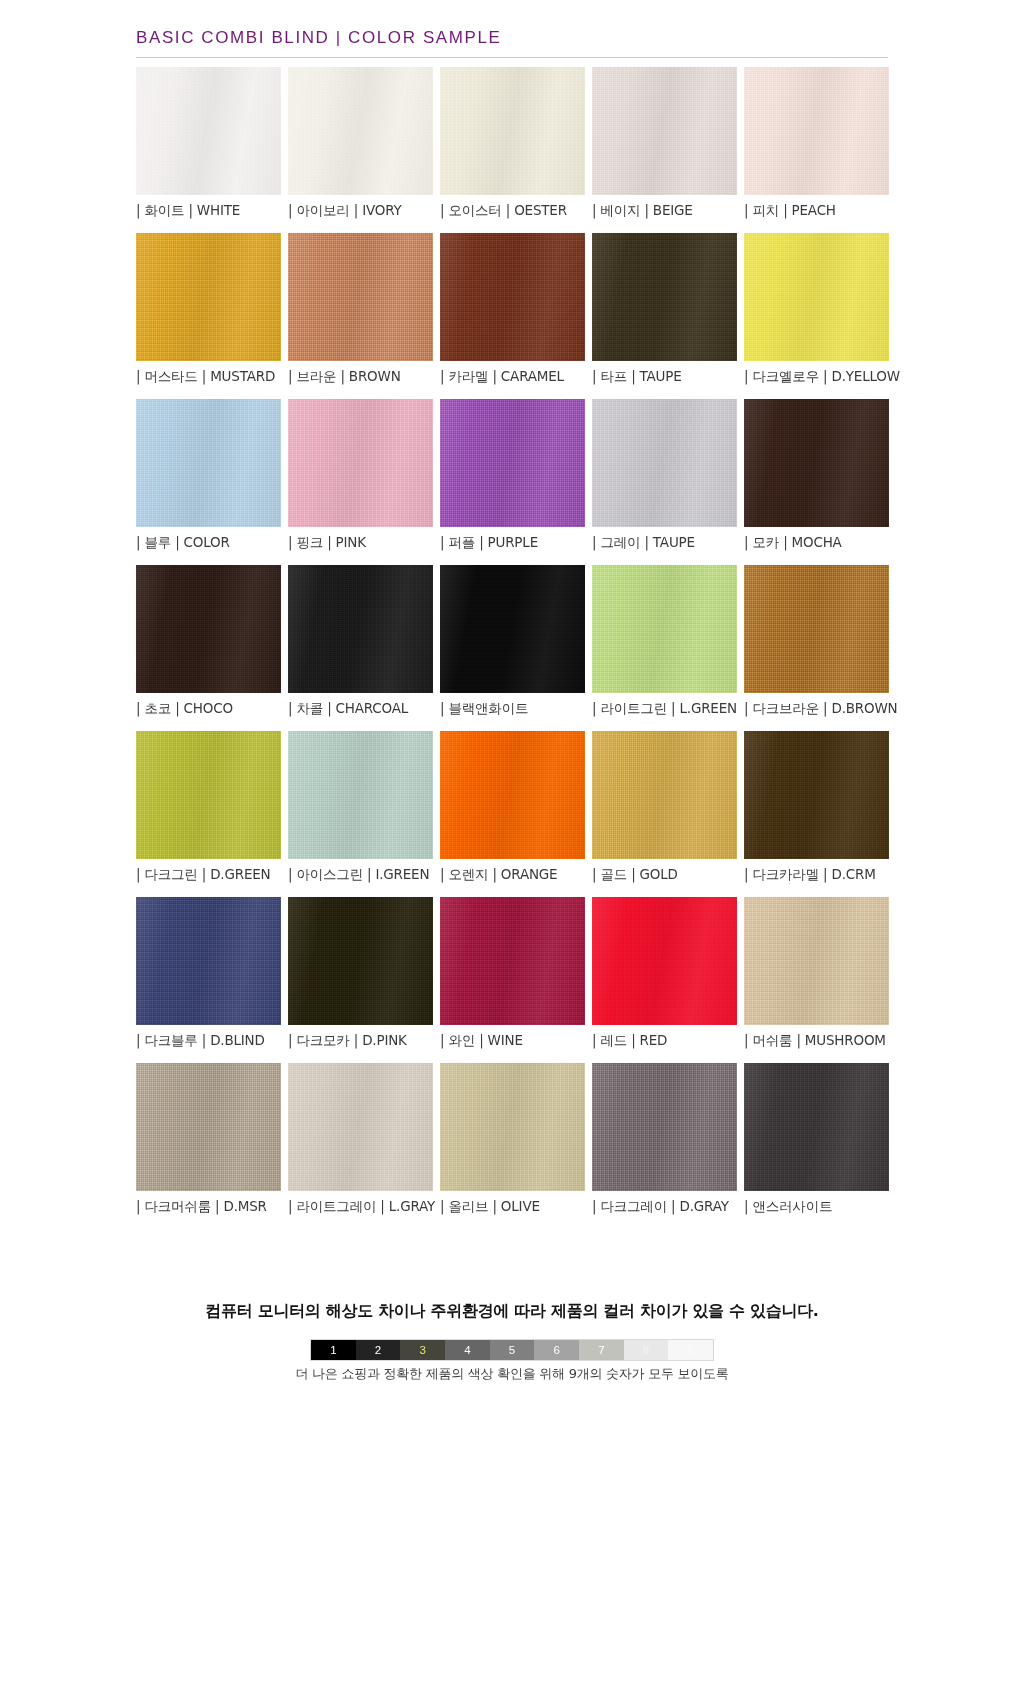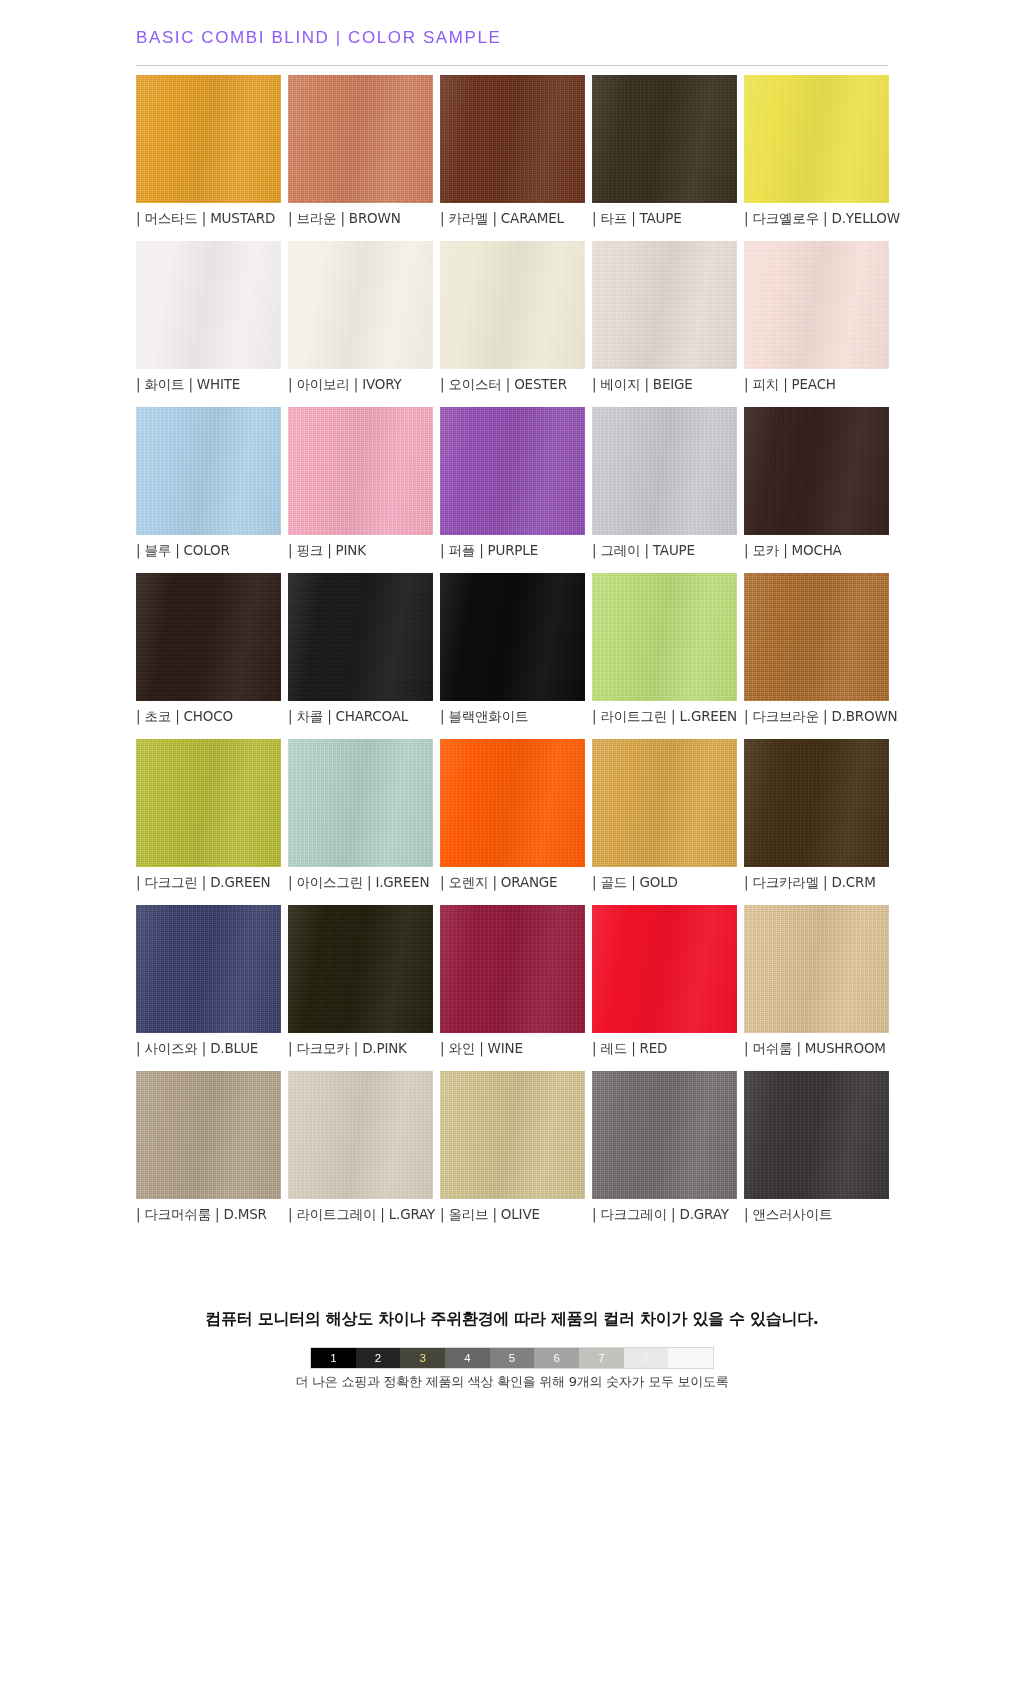--- a/index.html
+++ b/index.html
@@ -23,23 +23,23 @@
 
   
   .header {
     margin: 0 auto;
     width: 752px;
     padding-top: 28px;
   }
   .header-title {
     font-size: 17px;
     letter-spacing: 1.6px;
-    color: #8b5cf6;
+    color: #701a75;
     font-weight: 400;
-    padding-bottom: 17px;
+    padding-bottom: 9px;
     border-bottom: 1px solid #c9c9c9;
     white-space: nowrap;
   }
 
   
   .grid {
     margin: 0 auto;
     width: 752px;
     padding-top: 9px;
   }
@@ -141,20 +141,57 @@
 
 <div class="page">
 
   <div class="header">
     <div class="header-title">BASIC COMBI BLIND | COLOR SAMPLE</div>
   </div>
 
   <div class="grid">
       <div class="row">
         <div class="cell">
+          <div class="swatch" style="background: rgb(243, 239, 238);">
+            <div class="weave"></div>
+            <div class="sheen"></div>
+          </div>
+          <div class="label">| 화이트 | WHITE</div>
+        </div>
+        <div class="cell">
+          <div class="swatch" style="background: rgb(243, 240, 228);">
+            <div class="weave"></div>
+            <div class="sheen"></div>
+          </div>
+          <div class="label">| 아이보리 | IVORY</div>
+        </div>
+        <div class="cell">
+          <div class="swatch" style="background: rgb(238, 233, 212);">
+            <div class="weave"></div>
+            <div class="sheen"></div>
+          </div>
+          <div class="label">| 오이스터 | OESTER</div>
+        </div>
+        <div class="cell">
+          <div class="swatch" style="background: rgb(228, 216, 210);">
+            <div class="weave"></div>
+            <div class="sheen"></div>
+          </div>
+          <div class="label">| 베이지 | BEIGE</div>
+        </div>
+        <div class="cell">
+          <div class="swatch" style="background: rgb(245, 221, 214);">
+            <div class="weave"></div>
+            <div class="sheen"></div>
+          </div>
+          <div class="label">| 피치 | PEACH</div>
+        </div>
+      </div>
+      <div class="row">
+        <div class="cell">
           <div class="swatch" style="background: rgb(224, 154, 44);">
             <div class="weave"></div>
             <div class="sheen"></div>
           </div>
           <div class="label">| 머스타드 | MUSTARD</div>
         </div>
         <div class="cell">
           <div class="swatch" style="background: rgb(201, 122, 92);">
             <div class="weave"></div>
             <div class="sheen"></div>
@@ -178,57 +215,20 @@
         <div class="cell">
           <div class="swatch" style="background: rgb(236, 224, 74);">
             <div class="weave"></div>
             <div class="sheen"></div>
           </div>
           <div class="label">| 다크옐로우 | D.YELLOW</div>
         </div>
       </div>
       <div class="row">
         <div class="cell">
-          <div class="swatch" style="background: rgb(243, 239, 238);">
-            <div class="weave"></div>
-            <div class="sheen"></div>
-          </div>
-          <div class="label">| 화이트 | WHITE</div>
-        </div>
-        <div class="cell">
-          <div class="swatch" style="background: rgb(243, 240, 228);">
-            <div class="weave"></div>
-            <div class="sheen"></div>
-          </div>
-          <div class="label">| 아이보리 | IVORY</div>
-        </div>
-        <div class="cell">
-          <div class="swatch" style="background: rgb(238, 233, 212);">
-            <div class="weave"></div>
-            <div class="sheen"></div>
-          </div>
-          <div class="label">| 오이스터 | OESTER</div>
-        </div>
-        <div class="cell">
-          <div class="swatch" style="background: rgb(228, 216, 210);">
-            <div class="weave"></div>
-            <div class="sheen"></div>
-          </div>
-          <div class="label">| 베이지 | BEIGE</div>
-        </div>
-        <div class="cell">
-          <div class="swatch" style="background: rgb(245, 221, 214);">
-            <div class="weave"></div>
-            <div class="sheen"></div>
-          </div>
-          <div class="label">| 피치 | PEACH</div>
-        </div>
-      </div>
-      <div class="row">
-        <div class="cell">
           <div class="swatch" style="background: rgb(169, 205, 230);">
             <div class="weave"></div>
             <div class="sheen"></div>
           </div>
           <div class="label">| 블루 | COLOR</div>
         </div>
         <div class="cell">
           <div class="swatch" style="background: rgb(240, 165, 187);">
             <div class="weave"></div>
             <div class="sheen"></div>
@@ -330,21 +330,21 @@
           </div>
           <div class="label">| 다크카라멜 | D.CRM</div>
         </div>
       </div>
       <div class="row">
         <div class="cell">
           <div class="swatch" style="background: rgb(59, 65, 103);">
             <div class="weave"></div>
             <div class="sheen"></div>
           </div>
-          <div class="label">| 사이즈와 | D.BLUE</div>
+          <div class="label">| 다크블루 | D.BLIND</div>
         </div>
         <div class="cell">
           <div class="swatch" style="background: rgb(35, 32, 15);">
             <div class="weave"></div>
             <div class="sheen"></div>
           </div>
           <div class="label">| 다크모카 | D.PINK</div>
         </div>
         <div class="cell">
           <div class="swatch" style="background: rgb(142, 28, 59);">

